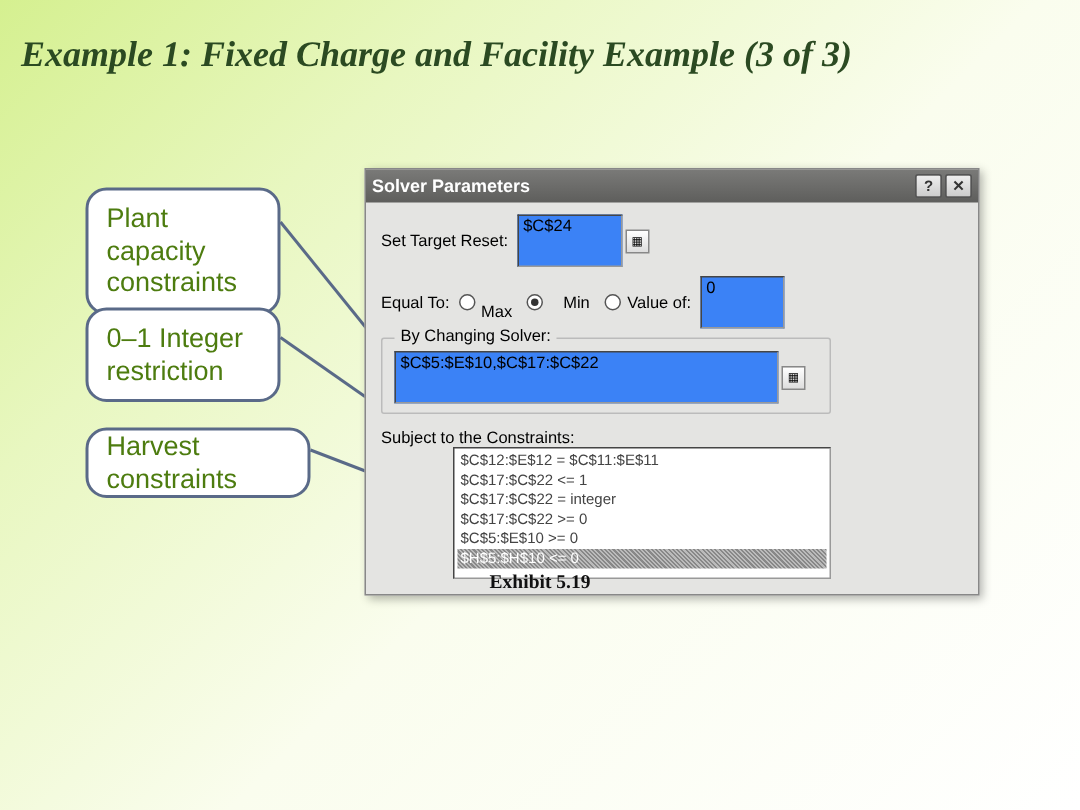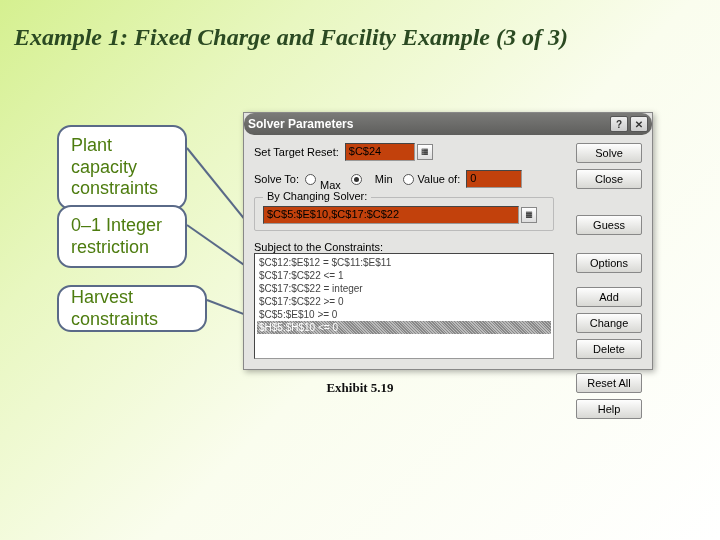--- a/index.html
+++ b/index.html
@@ -38,42 +38,41 @@
     box-shadow: 2px 2px 6px rgba(0,0,0,.3);
     font-size: 11px;
   }
   .titlebar {
     background: linear-gradient(#7a7a78, #5e5e5c);
     color: #fff;
     display: flex; align-items: center;
     padding: 3px 4px;
     font-weight: bold;
     font-size: 12px;
-    border-radius: 10px;
   }
   .titlebar .spacer { flex: 1; }
   .titlebar .tb-btn {
     width: 18px; height: 16px;
     background: linear-gradient(#eee,#ccc);
     border: 1px solid #555;
     border-radius: 2px;
     margin-left: 2px;
     display: flex; align-items: center; justify-content: center;
     font-size: 10px; color:#333; font-weight:bold;
   }
   .dlg-body {
     padding: 8px 10px 10px 10px;
     position: relative;
   }
   .row { display: flex; align-items: center; margin-bottom: 6px; }
   .lbl { margin-right: 6px; }
   .textbox {
-    background: #c2410c;
+    background: #3b82f6;
     border: 1px inset #999;
-    height: 18px;
+    height: 35px;
     padding: 1px 3px;
     font-size: 11px;
   }
   .rangebtn {
     width: 16px; height: 16px;
     border: 1px solid #888;
     background: linear-gradient(#fff,#ddd);
     margin-left: 2px;
     font-size: 8px; text-align:center;
     line-height:14px;
@@ -94,26 +93,27 @@
     margin-top: 4px;
     position: relative;
   }
   .group-label {
     position:absolute; top:-8px; left:8px;
     background:#e4e4e2; padding:0 4px; font-size:11px;
   }
   .constraints-list {
     background:#fff;
     border:1px inset #999;
-    height: 106px;
+    height: 88px;
     padding:2px;
     overflow:hidden;
     font-size:10px;
     line-height:13px;
     color: #444;
+    margin-left: 48px;
   }
   .constraints-list .item { white-space:nowrap; padding:0 2px;}
   .constraints-list .sel {
     background: repeating-linear-gradient(45deg,#888,#888 1px,#bbb 1px,#bbb 2px);
     color:#fff;
   }
   .btn {
     width: 66px; height: 20px;
     background: linear-gradient(#fefefe,#d8d8d4);
     border: 1px solid #888;
@@ -154,44 +154,29 @@
 </svg>
 
 <div class="dialog">
   <div class="titlebar">
     <span>Solver Parameters</span>
     <span class="spacer"></span>
     <span class="tb-btn">?</span>
     <span class="tb-btn">✕</span>
   </div>
   <div class="dlg-body">
-    <div class="side-buttons">
-      <div class="btn">Solve</div>
-      <div class="btn">Close</div>
-      <div style="height:14px"></div>
-      <div class="btn">Guess</div>
-      <div style="height:6px"></div>
-      <div class="btn">Options</div>
-      <div style="height:2px"></div>
-      <div class="btn">Add</div>
-      <div class="btn">Change</div>
-      <div class="btn">Delete</div>
-      <div style="height:2px"></div>
-      <div class="btn">Reset All</div>
-      <div class="btn">Help</div>
-    </div>
 
     <div class="row">
       <span class="lbl">Set Target Reset:</span>
       <span class="textbox" style="width:70px">$C$24</span>
       <span class="rangebtn">▦</span>
     </div>
 
     <div class="row">
-      <span class="lbl">Solve To:</span>
+      <span class="lbl">Equal To:</span>
       <span class="radio"></span>
       <span style="margin:12px 10px 0 4px">Max</span>
       <span class="radio checked"></span>
       <span style="margin:0 10px 0 13px">Min</span>
       <span class="radio"></span>
       <span style="margin:0 6px 0 4px">Value of:</span>
       <span class="textbox" style="width:56px">0</span>
     </div>
 
     <div class="group" style="width:300px">

